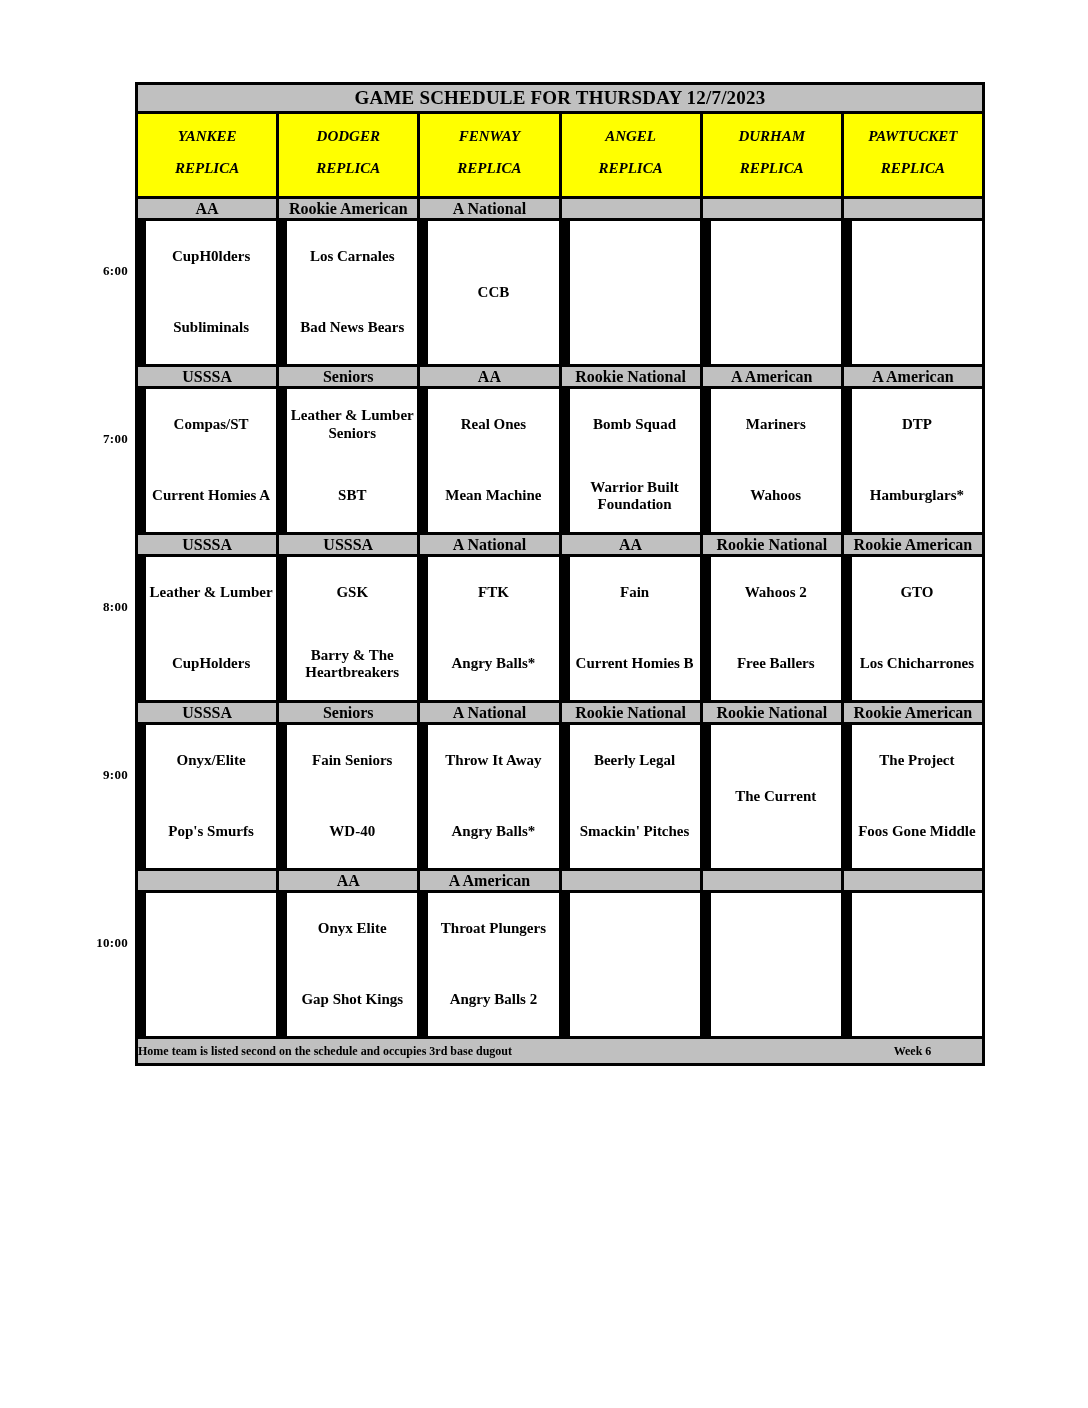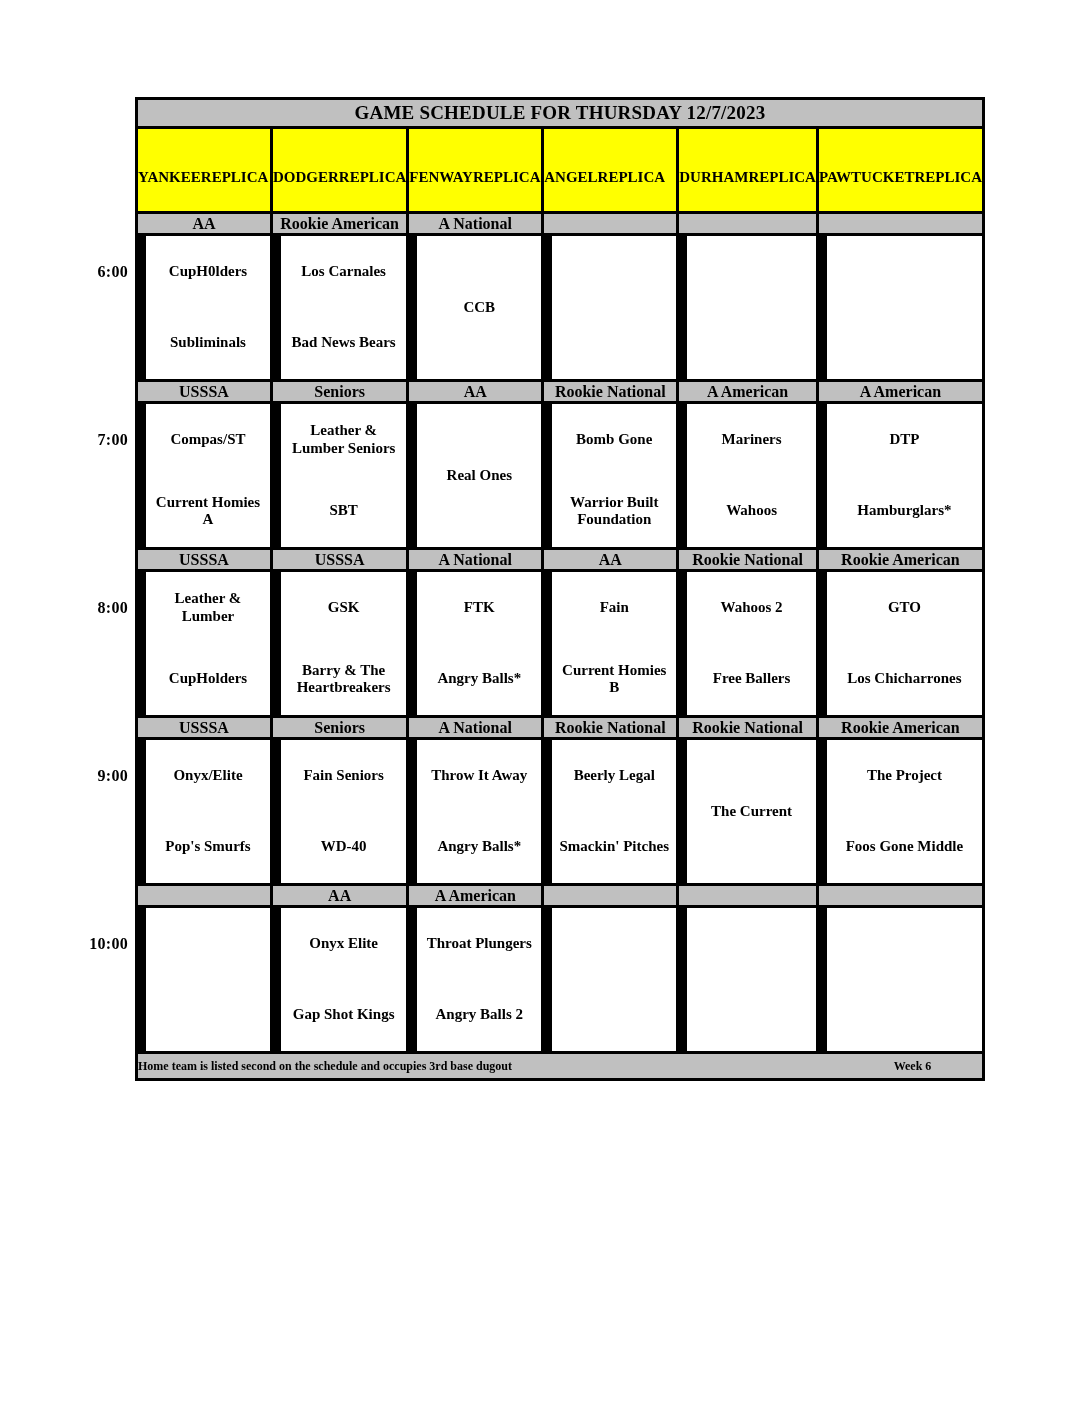--- a/index.html
+++ b/index.html
@@ -7,42 +7,43 @@
   body {
     width: 1088px; height: 1408px;
     position: relative;
     font-family: "Liberation Serif", "DejaVu Serif", serif;
     font-weight: 700;
     color: #000000;
   }
   .page { position: absolute; inset: 0; background: #ffffff; }
 
   .sched {
-    position: absolute; left: 135px; top: 97px; width: 850px;
+    position: absolute; left: 135px; top: 82px; width: 850px;
     display: grid;
     grid-template-columns: repeat(6, 1fr);
     grid-template-rows: 26px 82px 19px 143px 19px 143px 19px 143px 19px 143px 19px 143px 24px;
     gap: 3px;
     background: #000000;
     border: 3px solid #000000;
   }
 
   .titlebar {
     grid-column: 1 / -1;
     background: #c0c0c0;
     display: flex; align-items: center; justify-content: center;
     font-size: 19px; letter-spacing: 0.2px;
   }
 
   .venue {
     background: #ffff00;
-    display: flex; align-items: center;
+    display: flex; flex-direction: column; align-items: center;
     padding-top: 14px; row-gap: 15px;
     font-size: 15px;
     text-align: right;
+    font-style: italic;
   }
 
   .dv {
     background: #c0c0c0;
     display: flex; align-items: center; justify-content: center;
     font-size: 16px;
     text-align: center;
     overflow: hidden;
   }
 
@@ -64,21 +65,21 @@
     display: flex; align-items: center;
     font-size: 12px;
   }
   .footnote { flex: 1 1 auto; }
   .weekcell { flex: 0 0 139px; text-align: center; }
 
   .timelabel {
     position: absolute;
     left: 58px; width: 70px;
     text-align: right;
-    font-size: 16px;
+    font-size: 13px;
     letter-spacing: 0.3px;
   }
 </style>
 </head>
 <body>
 
 <div class="page">
 
   <div class="timelabel" style="top:263px">6:00</div>
   <div class="timelabel" style="top:431px">7:00</div>
@@ -156,23 +157,24 @@
     <div class="gc">
         <span class="tm">Compas/ST</span>
         <span class="tm">Current Homies A</span>
       </div>
     <div class="gc">
         <span class="tm">Leather &amp; Lumber Seniors</span>
         <span class="tm">SBT</span>
       </div>
     <div class="gc">
         <span class="tm">Real Ones</span>
-      </div>
-    <div class="gc">
-        <span class="tm">Bomb Gone</span>
+        <span class="tm">Mean Machine</span>
+      </div>
+    <div class="gc">
+        <span class="tm">Bomb Squad</span>
         <span class="tm">Warrior Built Foundation</span>
       </div>
     <div class="gc">
         <span class="tm">Mariners</span>
         <span class="tm">Wahoos</span>
       </div>
     <div class="gc">
         <span class="tm">DTP</span>
         <span class="tm">Hamburglars*</span>
       </div>

